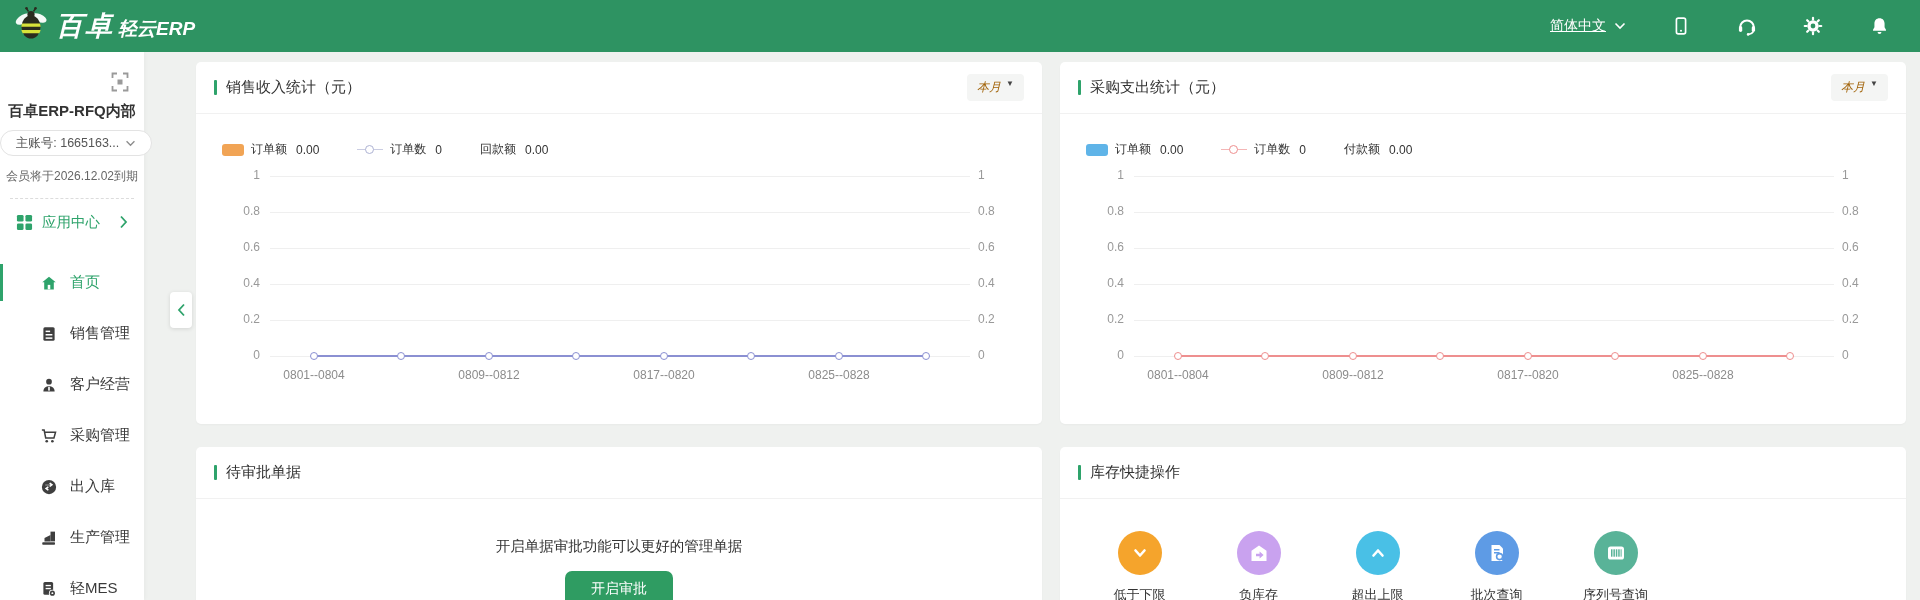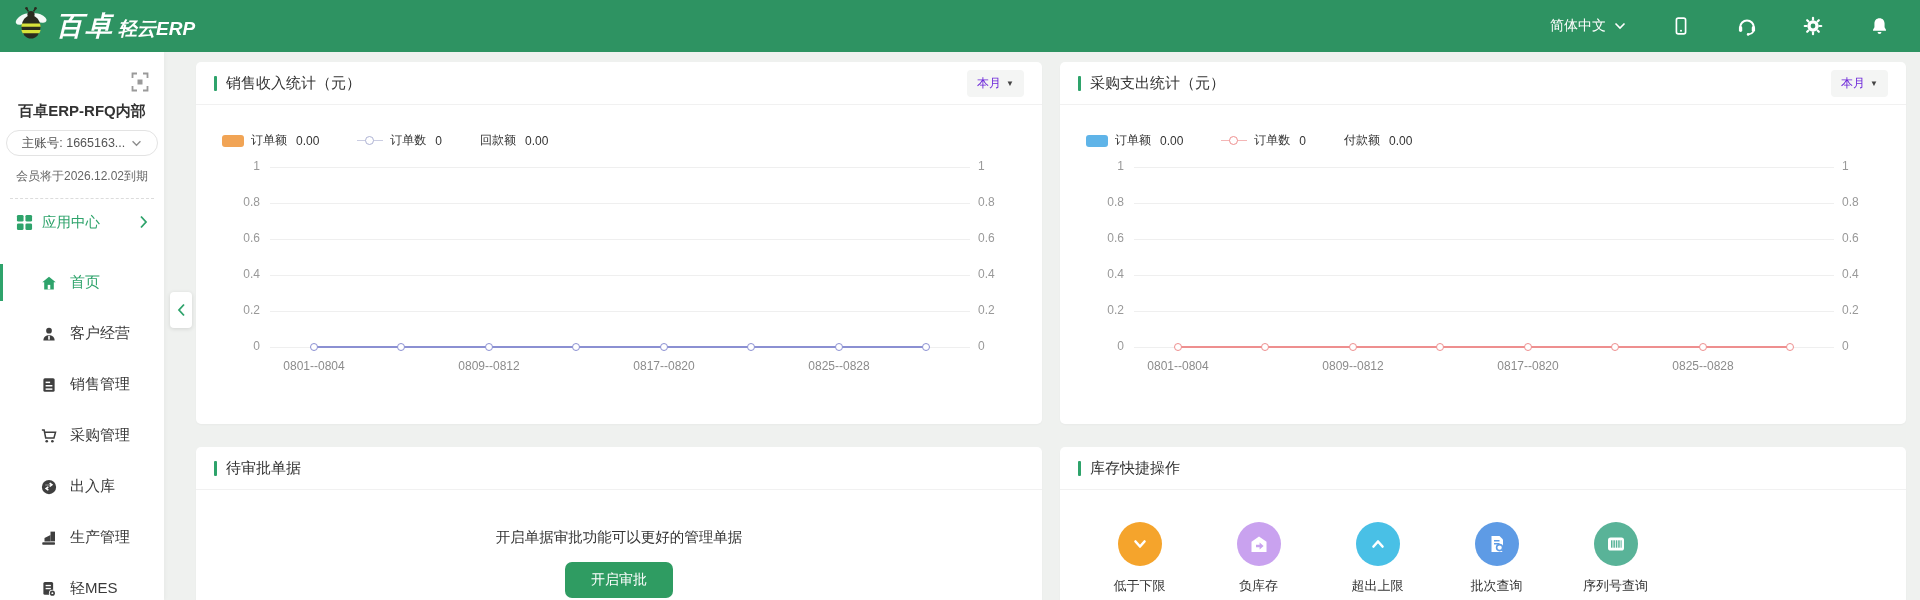--- a/index.html
+++ b/index.html
@@ -7,25 +7,25 @@
     font-family:"Liberation Sans","DejaVu Sans",sans-serif; color:#333; }
 
   
   .header { position:absolute; left:0; top:0; width:1920px; height:52px;
     background:#2E9362; display:flex; align-items:center; padding:0 30px 0 14px; z-index:30; }
   .logo { display:flex; align-items:center; gap:8px; }
   .logo-text { color:#fff; font-style:italic; display:flex; align-items:baseline; }
   .logo-bold { font-size:27px; font-weight:bold; letter-spacing:2px; }
   .logo-light { font-size:19px; font-weight:bold; margin-left:4px; }
   .hdr-right { margin-left:auto; display:flex; align-items:center; gap:44px; }
-  .lang { display:flex; align-items:center; gap:8px; color:#fff; font-size:14px; cursor:pointer; }
+  .lang { display:flex; align-items:center; gap:8px; color:#fff; font-size:14px; cursor:pointer;text-decoration:underline; }
   .hdr-icon { width:22px; height:22px; display:flex; align-items:center; justify-content:center; cursor:pointer; }
 
   
-  .sidebar { position:absolute; left:0; top:52px; width:164px; height:548px; background:#fff;
+  .sidebar { position:absolute; left:0; top:52px; width:144px; height:548px; background:#fff;
     box-shadow:1px 0 4px rgba(0,0,0,0.04); z-index:20; }
   .qr-btn { position:absolute; right:12px; top:18px; cursor:pointer; }
   .company { margin-top:50px; text-align:center; font-size:15px; font-weight:bold; color:#333; }
   .account-pill { margin:9px auto 0; width:152px; height:26px; border:1px solid #E3E3E3; border-radius:13px;
     display:flex; align-items:center; justify-content:center; gap:6px; font-size:12.5px; color:#555; cursor:pointer; background:#fff; }
   .membership { margin-top:12px; text-align:center; font-size:12px; color:#666; }
   .dash-div { margin:13px 10px 0; border-top:1px dashed #DCDCDC; }
   .app-center { margin-top:2px; height:42px; display:flex; align-items:center; padding:0 16px; cursor:pointer;justify-content:flex-end; }
   .app-center .ac-label { color:#2EA36B; font-size:14.5px; margin-left:9px; }
   .app-center .ac-arrow { margin-left:auto; }
@@ -37,25 +37,25 @@
   .collapse-tab { position:absolute; left:170px; top:292px; width:22px; height:36px; background:#fff;
     border-radius:4px; box-shadow:0 1px 4px rgba(0,0,0,0.12); display:flex; align-items:center; justify-content:center;
     cursor:pointer; z-index:25; }
 
   
   .card { position:absolute; background:#fff; border-radius:5px; box-shadow:0 1px 2px rgba(0,0,0,0.03); }
   #card-sales   { left:196px;  top:62px;  width:846px; height:362px; }
   #card-purch   { left:1060px; top:62px;  width:846px; height:362px; }
   #card-approve { left:196px;  top:447px; width:846px; height:240px; }
   #card-inv     { left:1060px; top:447px; width:846px; height:240px; }
-  .card-head { height:43px; display:flex; align-items:center; padding:0 18px; border-bottom:1px solid #F1F1F1; }
+  .card-head { height:52px; display:flex; align-items:center; padding:0 18px; border-bottom:1px solid #F1F1F1; }
   .accent { width:3px; height:15px; border-radius:1px; background:#2EA36B; margin-right:9px; }
   .card-title { font-size:15px; color:#333; }
-  .period { margin-left:auto; background:#F4F5F4; border-radius:4px; padding:5px 10px; font-size:12px; color:#6d28d9;
-    display:flex; align-items:center; gap:5px; cursor:pointer; }
+  .period { margin-left:auto; background:#F4F5F4; border-radius:4px; padding:5px 10px; font-size:12px; color:#a16207;
+    display:flex; align-items:flex-start; gap:5px; cursor:pointer;font-style:italic; }
   .period::after { content:"▼"; font-size:8px; color:#444; }
 
   
   .legend { display:flex; align-items:center; gap:38px; padding-left:26px; margin-top:27px; font-size:12px; color:#333; }
   .lg-item { display:flex; align-items:center; gap:7px; cursor:pointer; }
   .swatch { width:22px; height:12px; border-radius:3px; display:inline-block; }
   .lmark { position:relative; width:26px; height:12px; display:inline-block; }
   .lmark-line { position:absolute; left:0; right:0; top:5px; height:1.5px; opacity:.65; }
   .lmark-dot { position:absolute; left:8px; top:1.5px; width:9px; height:9px; border:1.5px solid; border-radius:50%; background:#fff; }
   .lg-val { margin-left:2px; }
@@ -189,34 +189,34 @@
   <div class="menu">
     <div class="menu-item active">
       <svg width="18" height="18" viewBox="0 0 24 24">
         <path d="M12 3.5l9 7.5h-2.6v9.5H5.6V11H3z" fill="#2EA36B"></path>
         <rect x="10.3" y="14.5" width="3.4" height="6" fill="#fff"></rect>
       </svg>
       <span>首页</span>
     </div>
     <div class="menu-item">
       <svg width="18" height="18" viewBox="0 0 24 24">
-        <circle cx="12" cy="7.5" r="3.8" fill="#3F3F3F"></circle>
-        <path d="M4.5 20.5c0-4.2 3.4-6.8 7.5-6.8s7.5 2.6 7.5 6.8z" fill="#3F3F3F"></path>
-        <rect x="10.8" y="14.5" width="2.4" height="5" fill="#fff" opacity="0.9"></rect>
-      </svg>
-      <span>客户经营</span>
-    </div>
-    <div class="menu-item">
-      <svg width="18" height="18" viewBox="0 0 24 24">
         <rect x="4.5" y="3" width="15" height="18" rx="2" fill="#3F3F3F"></rect>
         <rect x="7.5" y="7.5" width="6" height="2" fill="#fff"></rect>
         <rect x="7.5" y="12" width="9" height="2" fill="#fff"></rect>
         <rect x="7.5" y="16.5" width="9" height="2" fill="#fff"></rect>
       </svg>
       <span>销售管理</span>
+    </div>
+    <div class="menu-item">
+      <svg width="18" height="18" viewBox="0 0 24 24">
+        <circle cx="12" cy="7.5" r="3.8" fill="#3F3F3F"></circle>
+        <path d="M4.5 20.5c0-4.2 3.4-6.8 7.5-6.8s7.5 2.6 7.5 6.8z" fill="#3F3F3F"></path>
+        <rect x="10.8" y="14.5" width="2.4" height="5" fill="#fff" opacity="0.9"></rect>
+      </svg>
+      <span>客户经营</span>
     </div>
     <div class="menu-item">
       <svg width="18" height="18" viewBox="0 0 24 24">
         <path d="M2.5 4h3l2.1 10.5h11l2.1-7.5H6.4" fill="none" stroke="#3F3F3F" stroke-width="2"></path>
         <circle cx="9" cy="19" r="1.8" fill="#3F3F3F"></circle>
         <circle cx="16.5" cy="19" r="1.8" fill="#3F3F3F"></circle>
       </svg>
       <span>采购管理</span>
     </div>
     <div class="menu-item">

